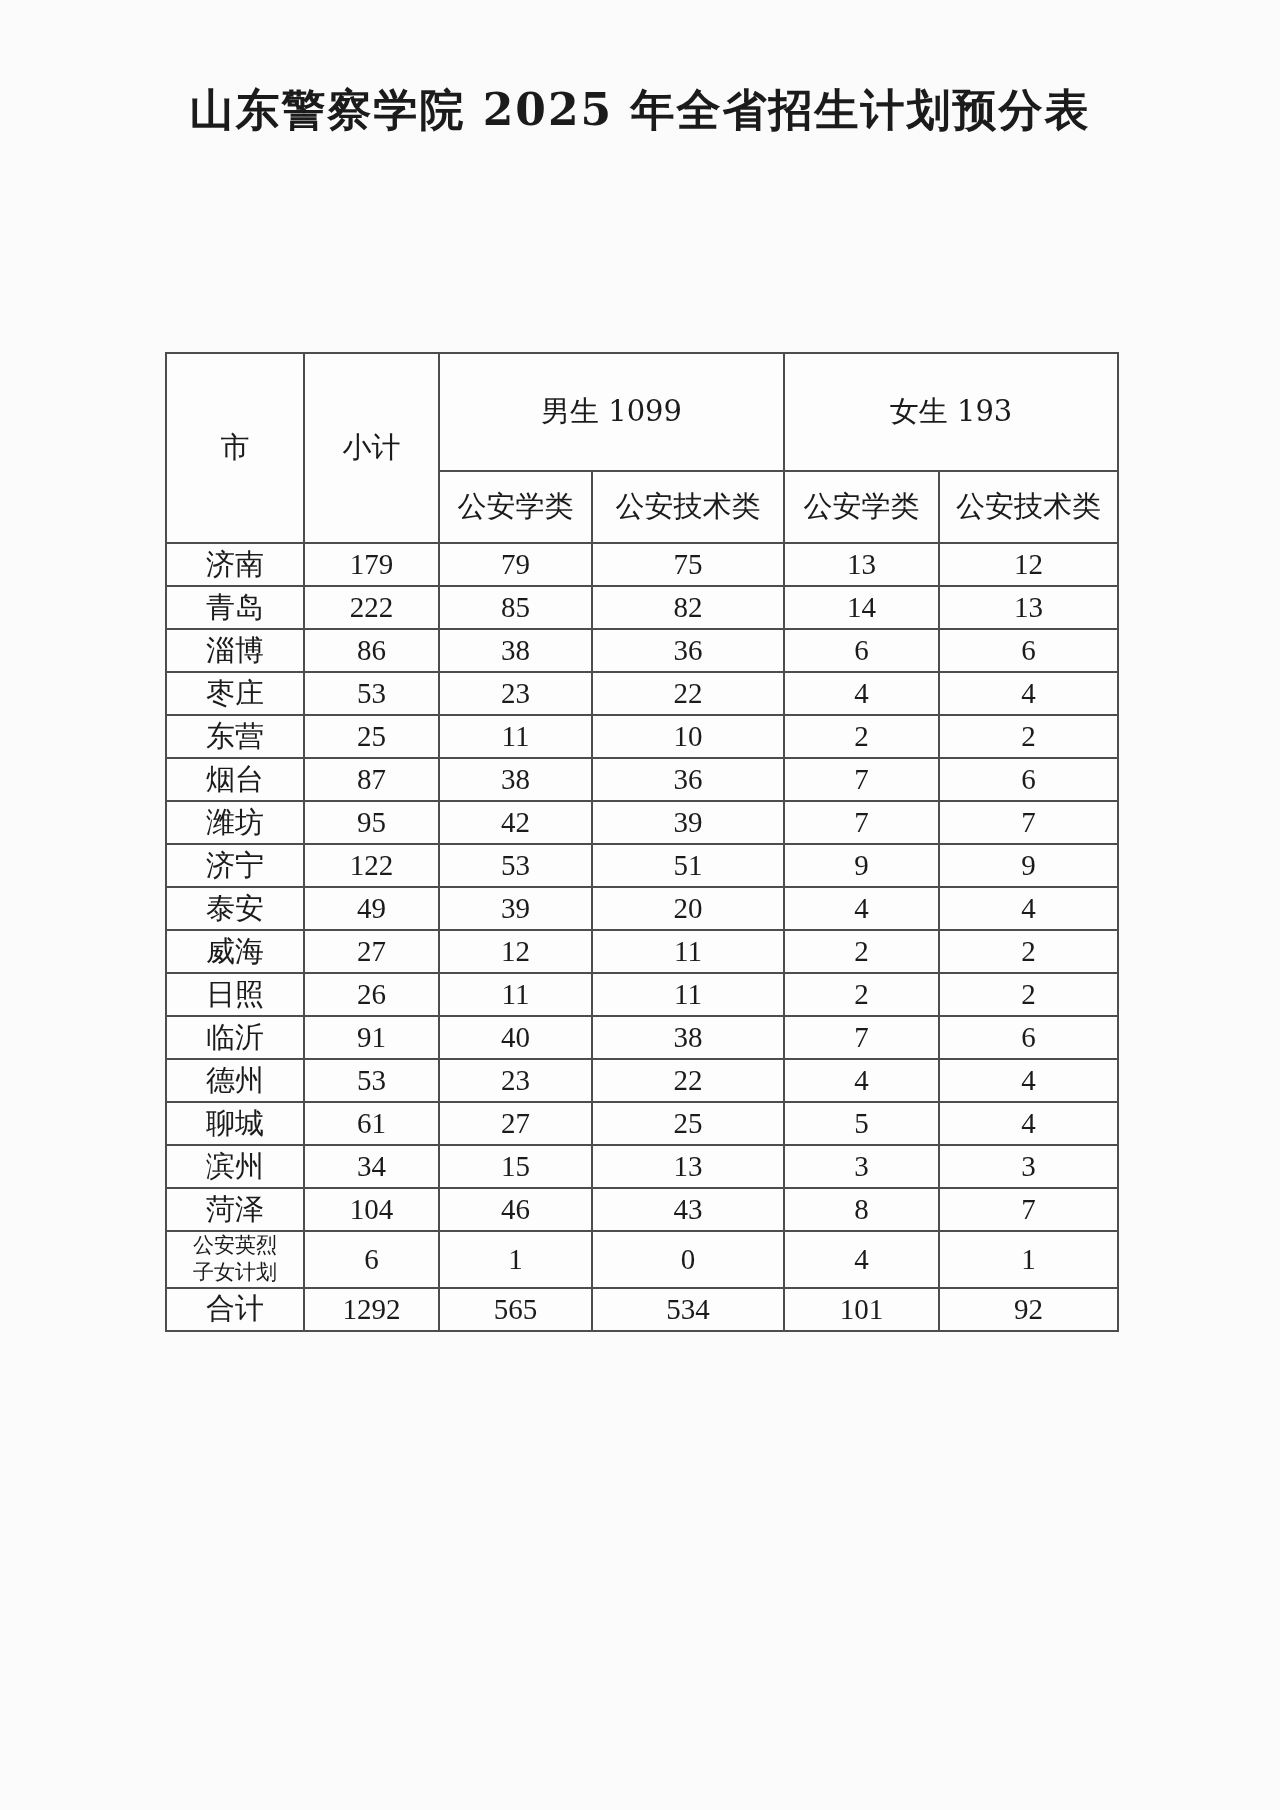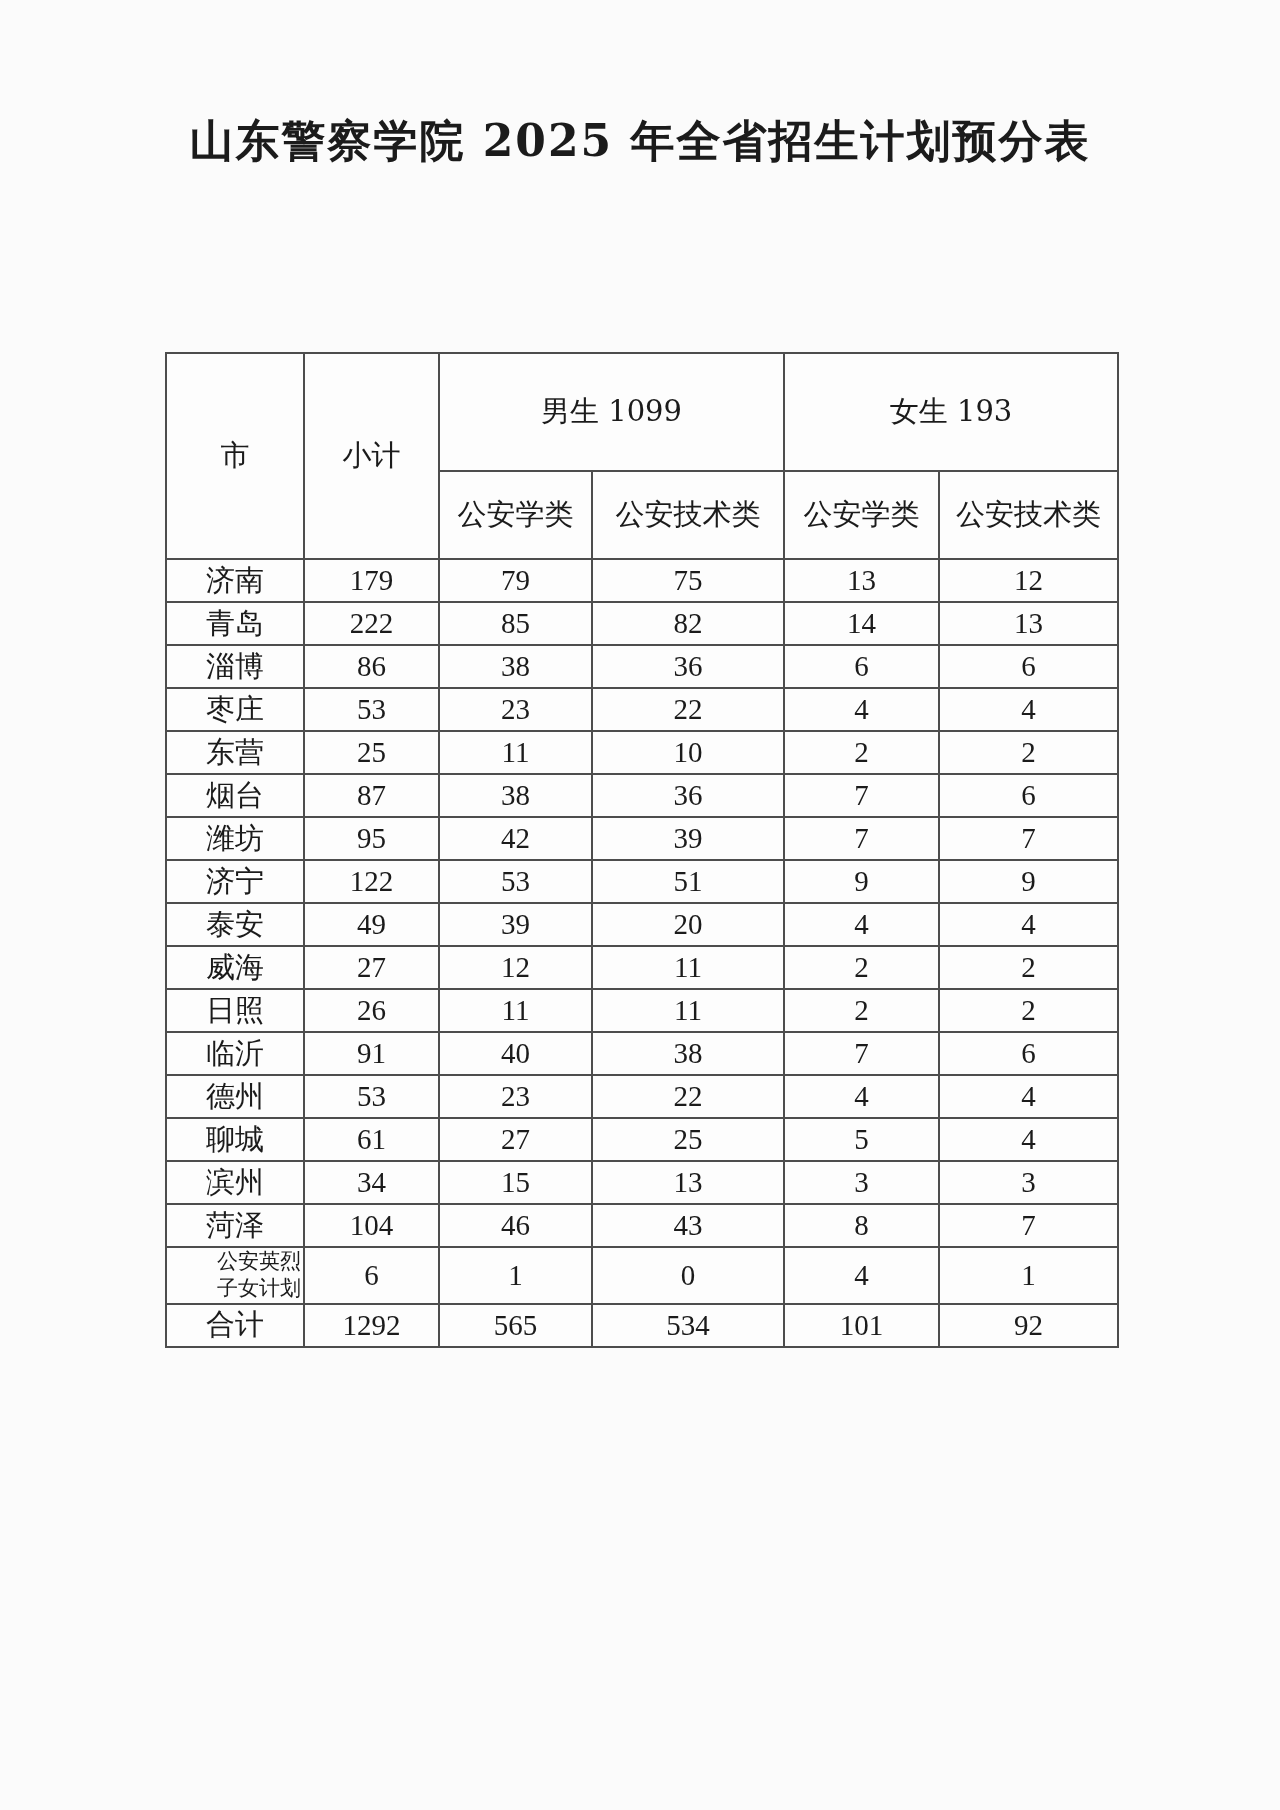--- a/index.html
+++ b/index.html
@@ -9,21 +9,21 @@
   }
   body {
     width: 1280px;
     height: 1810px;
     position: relative;
     font-family: "DejaVu Serif", "Liberation Serif", serif;
     color: #1b1b1b;
   }
   .page-title {
     margin: 0;
-    padding-top: 110px;
+    padding-top: 79px;
     text-align: center;
     font-size: 44px;
     font-weight: bold;
     line-height: 1.42;
     letter-spacing: 2px;
   }
   .enrollment-table {
     position: absolute;
     left: 165px;
     top: 352px;
@@ -36,26 +36,25 @@
     border: 2px solid #4d4d4d;
     text-align: center;
     vertical-align: middle;
     font-weight: normal;
     font-size: 29px;
     padding: 0 2px;
     overflow: hidden;
     background: #fdfdfd;
   }
   tr.header-row-1 { height: 118px; }
-  tr.header-row-2 { height: 88px; }
+  tr.header-row-2 { height: 72px; }
   tr.data-row     { height: 43px; font-family: Liberation Serif, serif; }
   td.small-label {
     font-size: 21px;
     line-height: 1.3;
-    text-align: right;
   }
 </style>
 </head>
 <body>
 
 <h1 class="page-title">
   <span>山东警察学院 2025 年全省招生计划预分表</span><br>
 </h1>
 
 <table class="enrollment-table">

